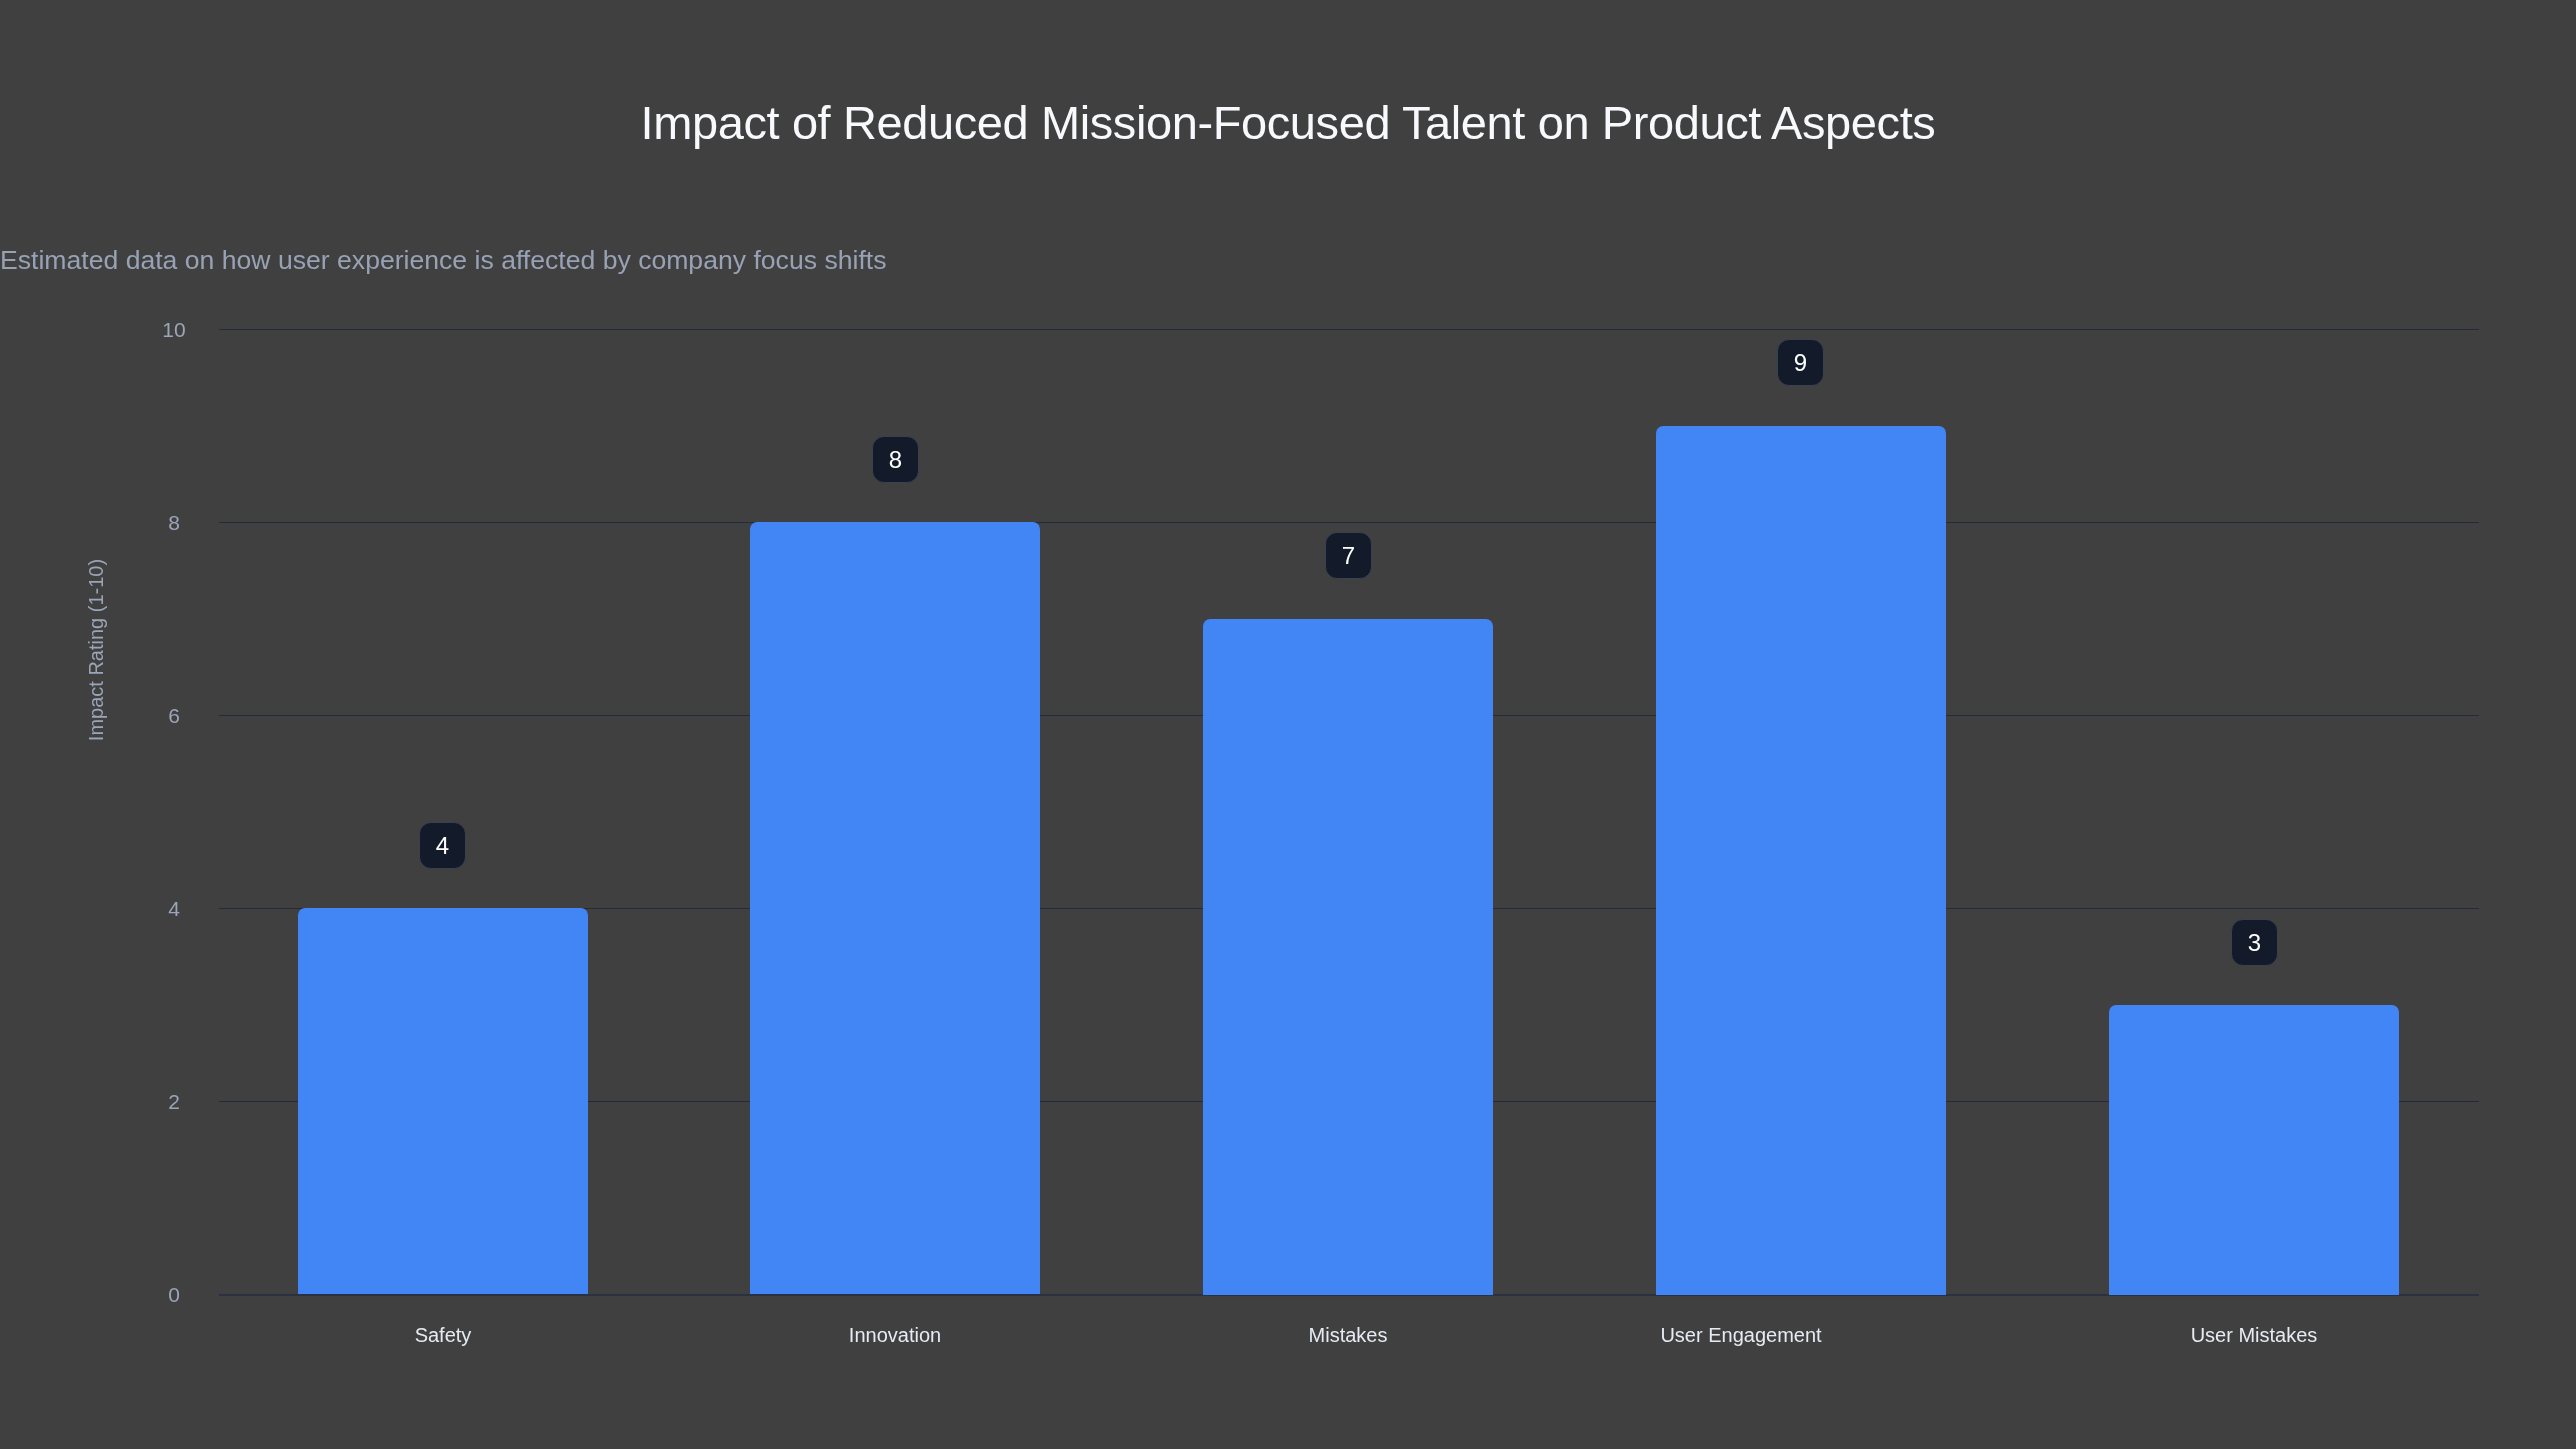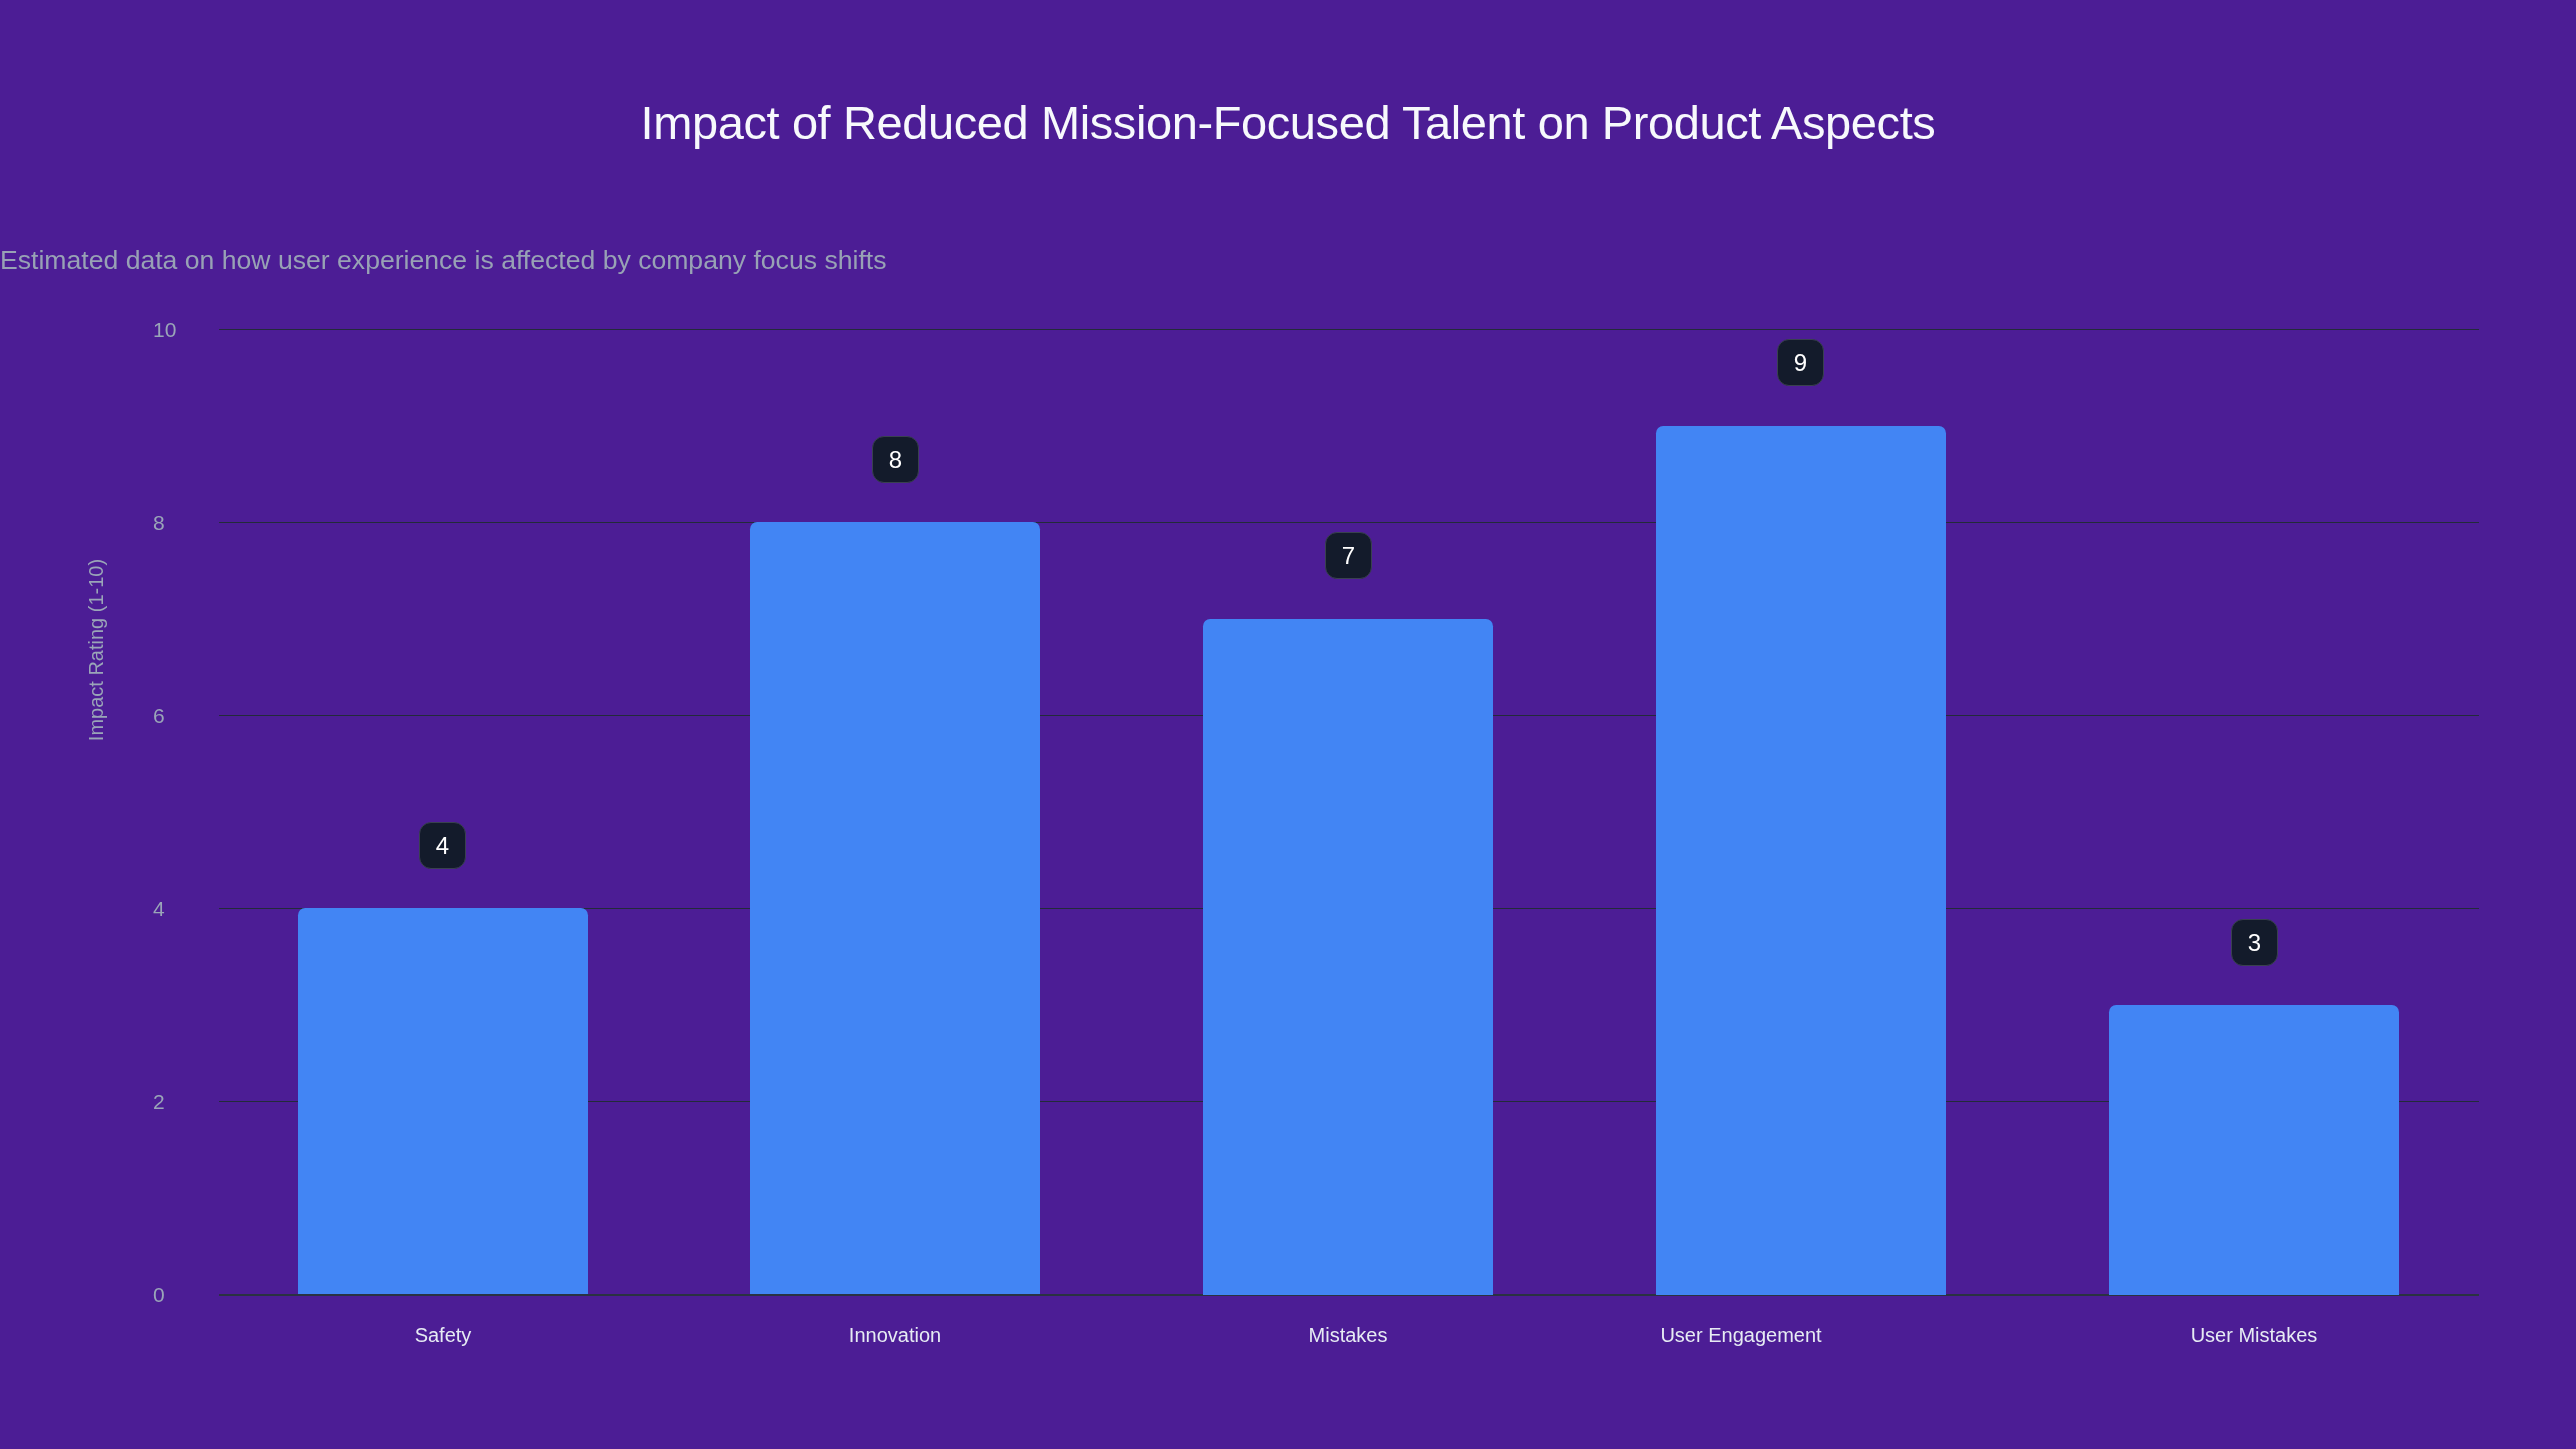--- a/index.html
+++ b/index.html
@@ -11,21 +11,21 @@
     height: 1449px;
     background: #101828;
     font-family: "Liberation Sans", sans-serif;
     overflow: hidden;
   }
 
   #chart-root {
     position: relative;
     width: 2576px;
     height: 1449px;
-    background: #4c1d95;
+    background: #404040;
   }
 
   
   #chart-title {
     position: absolute;
     left: 0;
     top: 97px;
     width: 2576px;
     text-align: center;
     font-size: 47px;
@@ -70,21 +70,21 @@
     width: 2260px;
     height: 1.6px;
     background: #2a3242;
   }
 
   .ytick-label {
     position: absolute;
     right: 2542px; 
     font-size: 21px;
     color: #9aa5b8;
-    text-align: left;
+    text-align: center;
     white-space: nowrap;
   }
 
   #y-axis-title {
     position: absolute;
     left: 85px;
     top: 811px;
     width: 322px;
     font-size: 20px;
     color: #9aa5b8;

